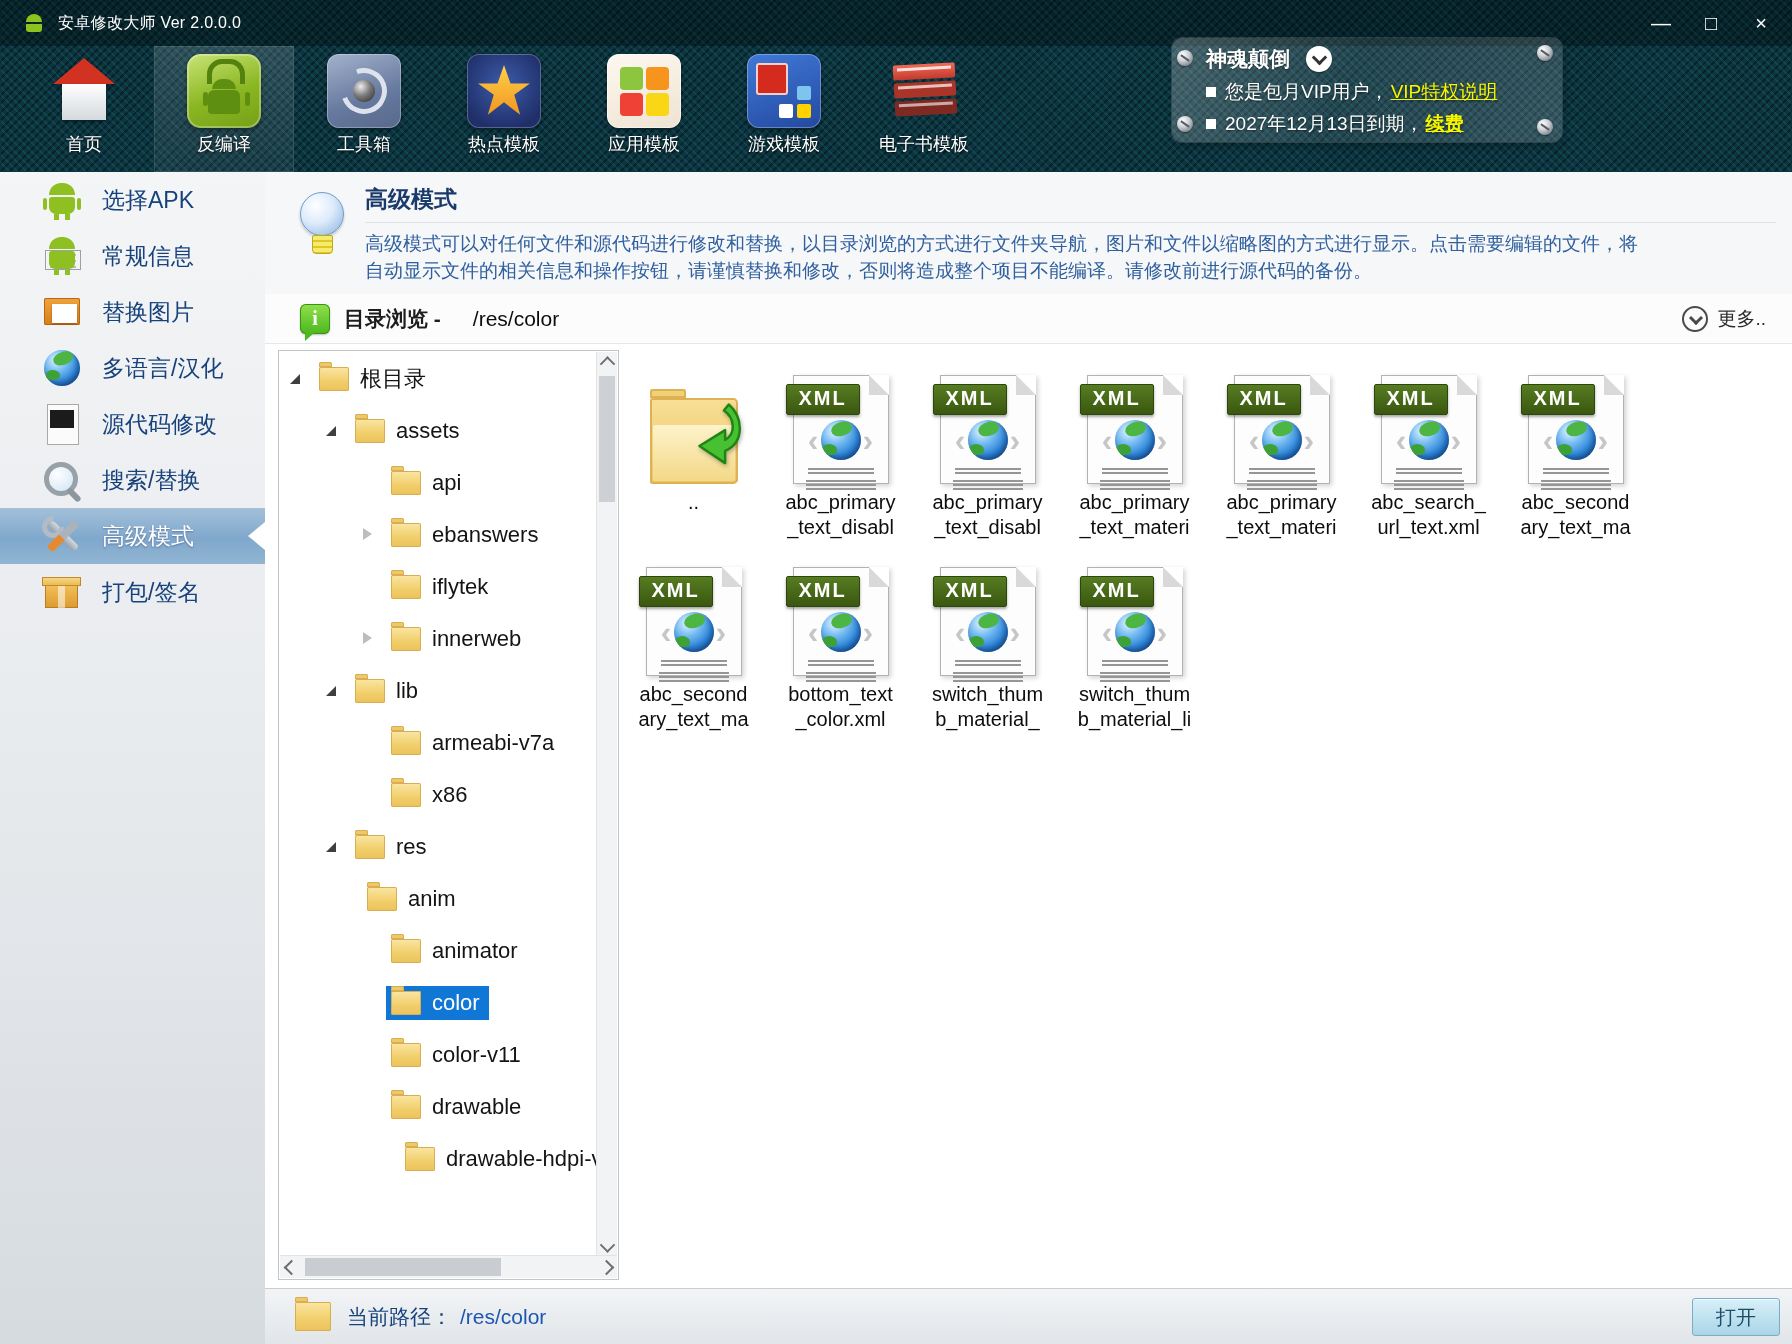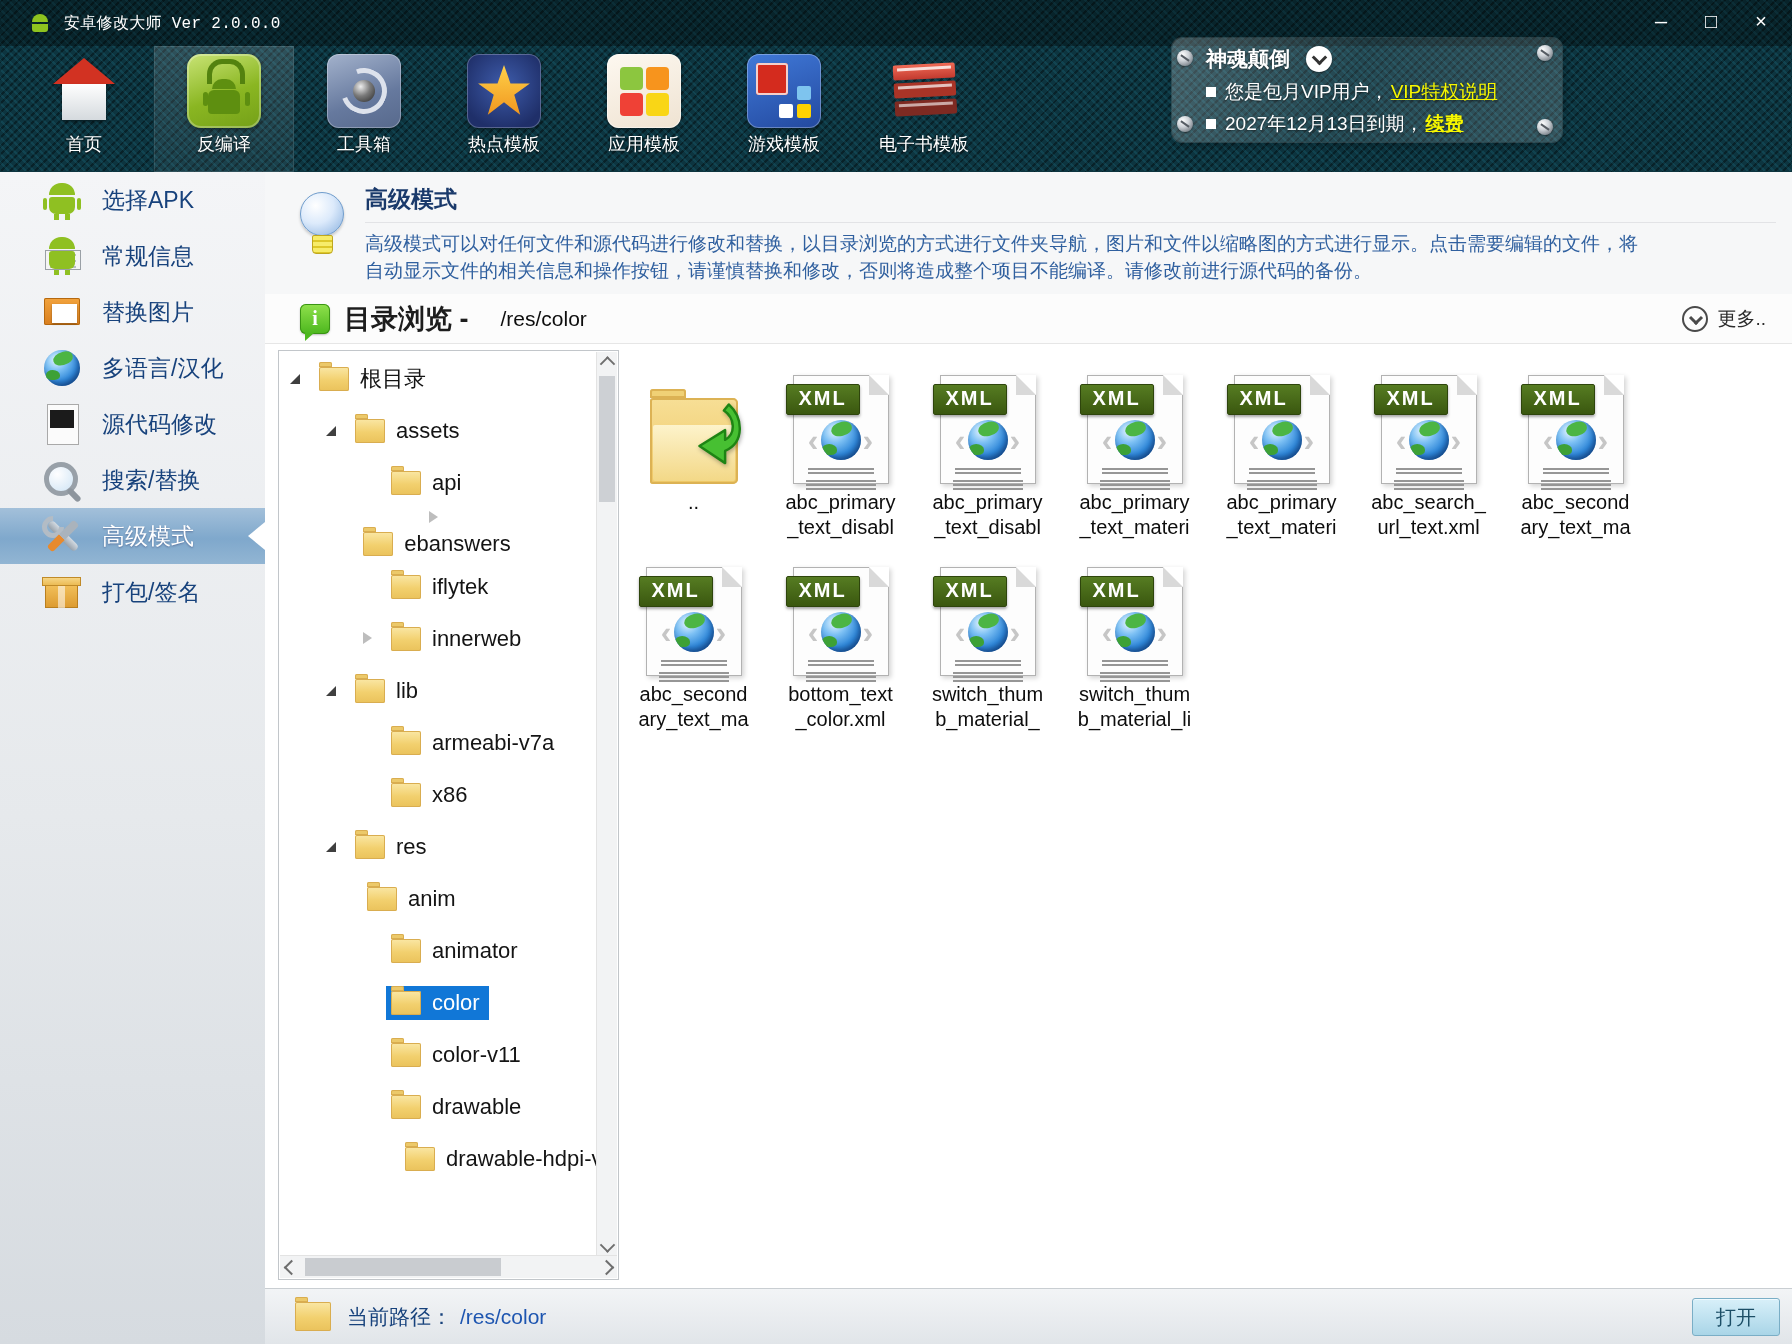--- a/index.html
+++ b/index.html
@@ -6,21 +6,21 @@
     font-family:"Liberation Sans","DejaVu Sans",sans-serif;background:#fff;}
   .app{position:absolute;inset:0;}
 
   
   .top-chrome{position:absolute;left:0;top:0;width:1792px;height:172px;
     background-color:#0d3540;
     background-image:
       repeating-linear-gradient(45deg, rgba(46,170,198,.13) 0 2px, rgba(0,0,0,0) 2px 6px),
       repeating-linear-gradient(-45deg, rgba(0,0,0,.36) 0 2px, rgba(0,0,0,0) 2px 6px);}
   .titlebar{position:absolute;top:0;left:0;right:0;height:46px;background:rgba(0,0,0,.32);
-    display:flex;align-items:center;padding-left:28px;box-sizing:border-box;font-family:Liberation Mono, monospace;}
+    display:flex;align-items:center;padding-left:22px;box-sizing:border-box;}
   .droid{position:relative;width:24px;height:22px;margin-right:12px;display:inline-block;}
   .droid::before{content:"";position:absolute;left:4px;top:2px;width:16px;height:8px;background:#8ec31f;border-radius:8px 8px 0 0;}
   .droid::after{content:"";position:absolute;left:4px;top:12px;width:16px;height:8px;background:#8ec31f;border-radius:0 0 3px 3px;}
   .title{color:#fff;font-size:16px;letter-spacing:.3px;}
   .win-controls{position:absolute;right:16px;top:0;height:46px;display:flex;align-items:center;gap:20px;}
   .win-btn{color:#fff;font-size:20px;width:30px;text-align:center;cursor:pointer;line-height:26px;}
 
   .toolbar{position:absolute;left:14px;top:46px;height:126px;display:flex;}
   .tb-item{width:140px;height:126px;display:flex;flex-direction:column;align-items:center;cursor:pointer;}
   .tb-item.selected{background:linear-gradient(180deg,rgba(255,255,255,.14),rgba(255,255,255,.05));
@@ -171,21 +171,21 @@
   .adv-desc{position:absolute;left:100px;top:58px;right:12px;font-size:19px;line-height:27px;color:#30609f;white-space:nowrap;overflow:hidden;}
 
   .dir-bar{position:absolute;left:0;top:122px;right:0;height:50px;background:#fcfcfc;
     border-bottom:1px solid #e6e6e6;display:flex;align-items:center;padding-left:35px;box-sizing:border-box;}
   .info-balloon{position:relative;width:30px;height:30px;border-radius:6px;flex:none;
     background:linear-gradient(180deg,#90e14c,#4cb71e);box-shadow:inset 0 0 0 1px #3a9414,0 1px 2px rgba(0,0,0,.25);
     color:#fff;font-weight:bold;font-size:20px;font-family:"Liberation Serif","DejaVu Serif",serif;
     display:flex;align-items:center;justify-content:center;margin-right:14px;}
   .info-balloon::after{content:"";position:absolute;left:5px;bottom:-7px;width:0;height:0;
     border-top:8px solid #4cb71e;border-right:9px solid transparent;}
-  .dir-label{font-size:27px;font-weight:bold;color:#1d1d1d;}
+  .dir-label{font-size:21px;font-weight:bold;color:#1d1d1d;}
   .dir-path{font-size:21px;color:#0d0d0d;margin-left:32px;}
   .more-btn{margin-left:auto;margin-right:26px;display:flex;align-items:center;gap:9px;cursor:pointer;}
   .more-label{font-size:19px;color:#2c2c2c;}
 
   .content{position:absolute;left:0;top:172px;right:0;bottom:56px;background:#fff;}
 
   
   .tree-panel{position:absolute;left:13px;top:6px;width:341px;bottom:8px;background:#fff;
     border:1px solid #c2c6ca;box-sizing:border-box;}
   .tree{position:absolute;left:1px;top:2px;right:22px;bottom:24px;overflow:hidden;}
@@ -451,21 +451,21 @@
                 <span class="tree-label">assets</span>
               </span>
             </div>
             <div class="tree-row" style="padding-left: 80px;">
               <span class="toggle"></span>
               <span class="tree-inner">
                 <span class="folder-ico"></span>
                 <span class="tree-label">api</span>
               </span>
             </div>
-            <div class="tree-row" style=" flex-direction: column;">
+            <div class="tree-row" style="padding-left: 80px;">
               <span class="toggle"><i class="tri-col" style="display: inline-block;"></i></span>
               <span class="tree-inner">
                 <span class="folder-ico"></span>
                 <span class="tree-label">ebanswers</span>
               </span>
             </div>
             <div class="tree-row" style="padding-left: 80px;">
               <span class="toggle"></span>
               <span class="tree-inner">
                 <span class="folder-ico"></span>

